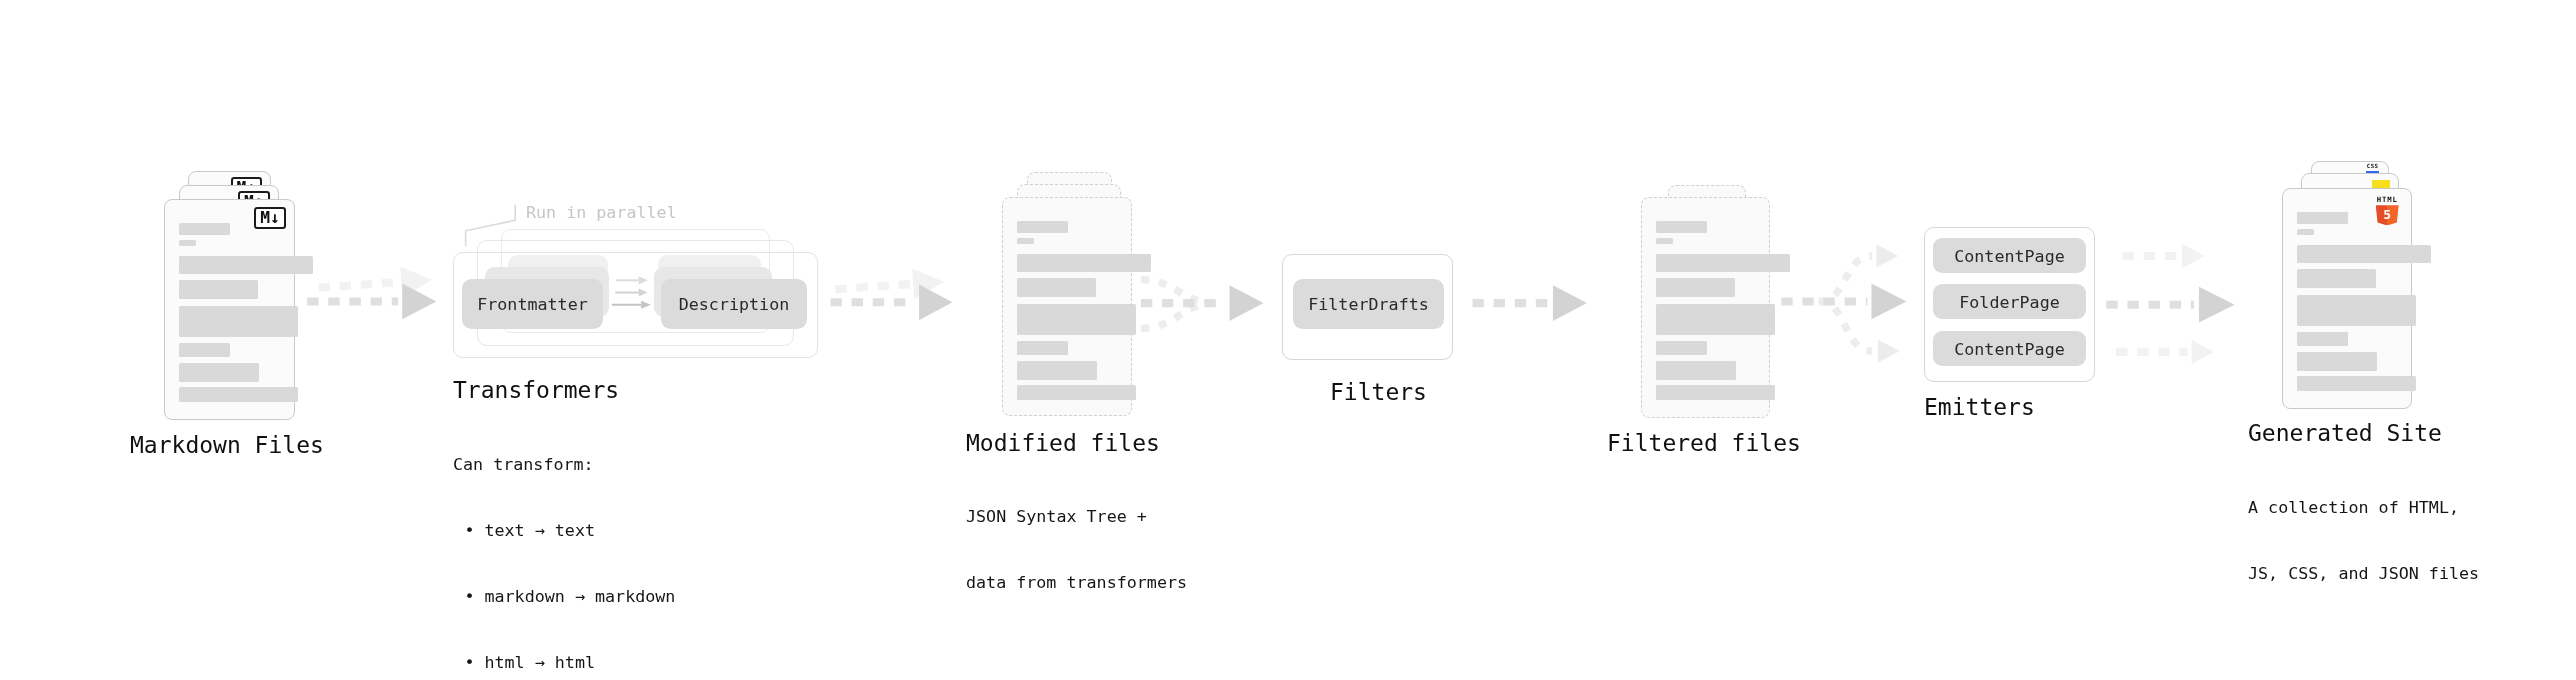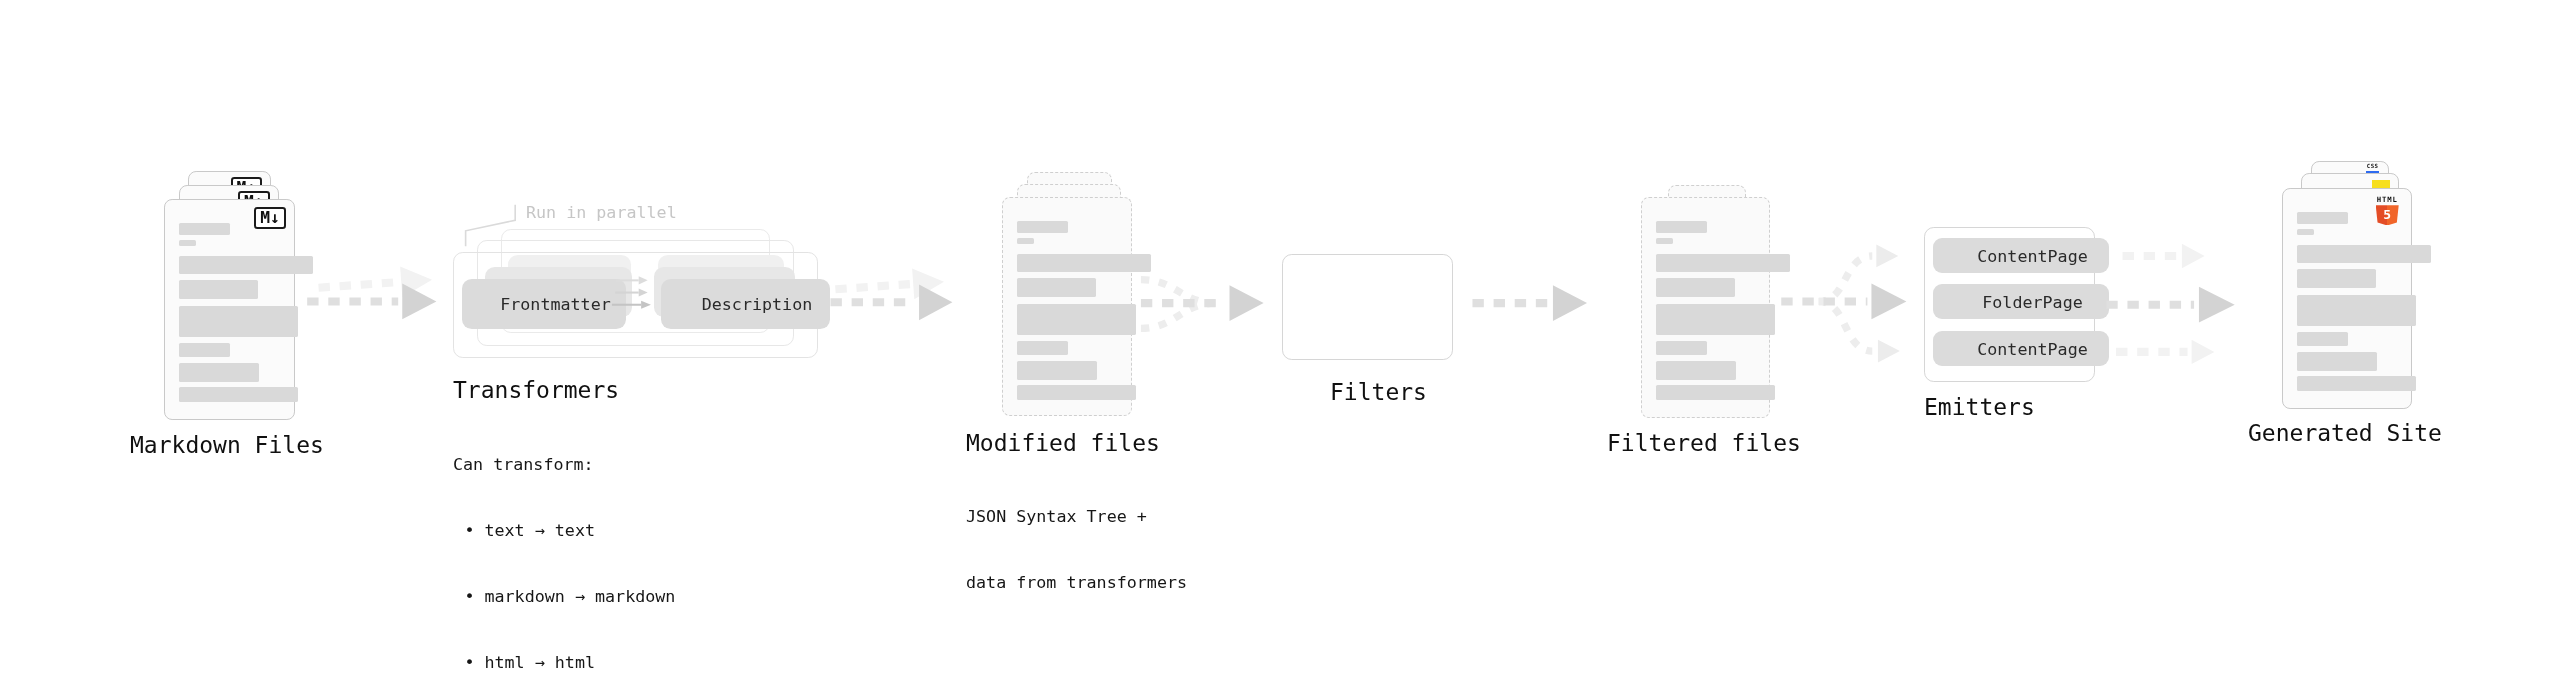--- a/index.html
+++ b/index.html
@@ -48,21 +48,21 @@
   .css-word { font-size:5.7px; font-weight:bold; color:#111; line-height:5.7px; letter-spacing:0.4px; }
   .css-bar { margin-top:0.8px; height:2.4px; width:13px; background:#2e6bf0; margin-left:0.8px; }
 
   
   .frame { position:absolute; border:1.6px solid #e3e3e3; border-radius:9.8px; box-sizing:border-box; background:transparent; }
   .frame.f-mid  { border-color:#e7e7e7; }
   .frame.f-back { border-color:#eaeaea; }
   .panel { position:absolute; background:#ffffff; border:1.6px solid #d6d6d6; border-radius:9.8px; box-sizing:border-box; }
   .pill {
     position:absolute; background:#dbdbdb; border-radius:9.8px; color:#2a2a2a;
-    display:flex; align-items:center; justify-content:center; font-size:16.7px;padding-left:23px;
+    display:flex; align-items:center; justify-content:center; font-size:16.7px;
   }
   .pill.ghost1 { background:#e7e7e7; }
   .pill.ghost2 { background:#f0f0f0; }
 
   
   .stage-label { position:absolute; font-size:23px; color:#101010; white-space:pre; }
   .stage-caption { position:absolute; font-size:16.7px; line-height:22px; color:#161616; white-space:pre; }
   .stage-caption .bullet { margin-left:11.4px; }
   .annotation { position:absolute; font-size:16.7px; color:#c6c6c6; white-space:pre; }
 
@@ -143,20 +143,21 @@
       </div>
     </div>
   </div>
   <div class="stage-label" style="left:966px; top:430px">Modified files</div>
   <div class="stage-caption" style="left:966px; top:461px">
     <div>JSON Syntax Tree +</div>
     <div>data from transformers</div>
   </div>
 
   <div class="panel" style="left:1282px; top:254px; width:171px; height:106px"></div>
+  <div class="pill" style="left:1293px; top:279px; width:151px; height:50px">FilterDrafts</div>
   <div class="stage-label" style="left:1330px; top:379px">Filters</div>
 
   <div class="stack" style="left:1605px; top:197px; width:165px; height:221px">
     <div class="file-card dashed" style="left:27px; right:24.4px; top:-12.2px; height:98px"></div>
     <div class="file-card dashed" style="left:0; top:0; right:0; bottom:0">
       <div class="bars">
         <div class="bar b1"></div>
         <div class="bar b2"></div>
         <div class="bar b3"></div>
         <div class="bar b4"></div>
@@ -196,20 +197,24 @@
         <div class="bar b3"></div>
         <div class="bar b4"></div>
         <div class="bar b5"></div>
         <div class="bar b6"></div>
         <div class="bar b7"></div>
         <div class="bar b8"></div>
       </div>
     </div>
   </div>
   <div class="stage-label" style="left:2248px; top:420px">Generated Site</div>
+  <div class="stage-caption" style="left:2248px; top:452px">
+    <div>A collection of HTML,</div>
+    <div>JS, CSS, and JSON files</div>
+  </div>
 
   <svg class="overlay" width="2576" height="681" viewBox="0 0 3170 838">
 
     <polyline class="callout" points="634,252 634,271 573,284 573,303"></polyline>
 
     <g>
       <line class="mini-line" x1="758" y1="345" x2="786" y2="345" stroke="#dcdcdc"></line>
       <path d="M786,340 L786,350 L797,345 Z" fill="#dcdcdc"></path>
       <line class="mini-line" x1="757" y1="360" x2="786" y2="360" stroke="#d4d4d4"></line>
       <path d="M786,355 L786,365 L797,360 Z" fill="#d4d4d4"></path>

